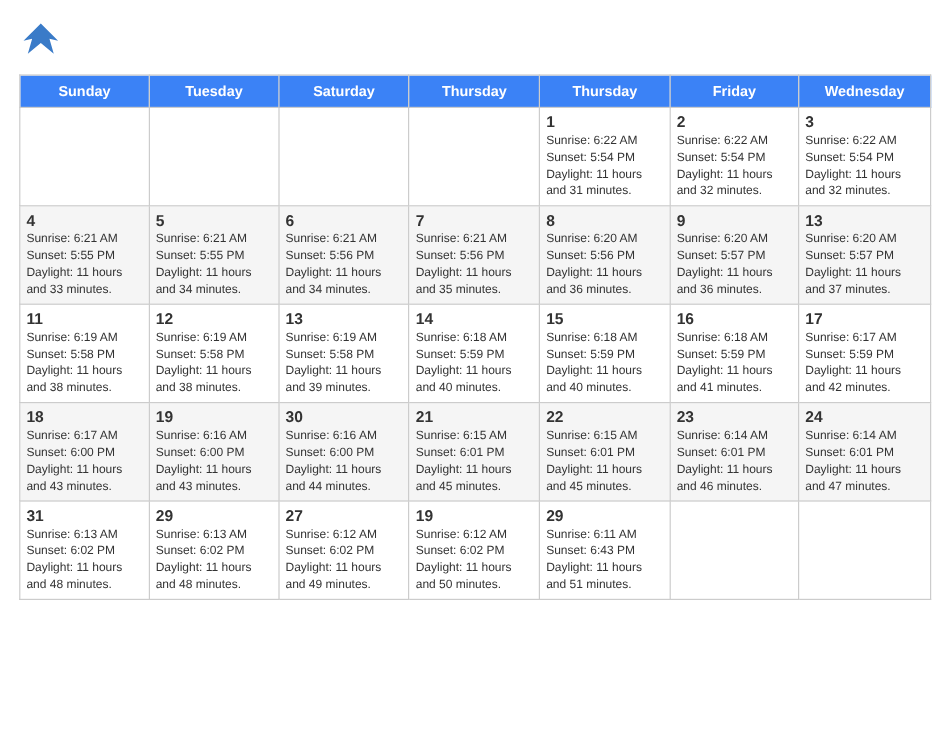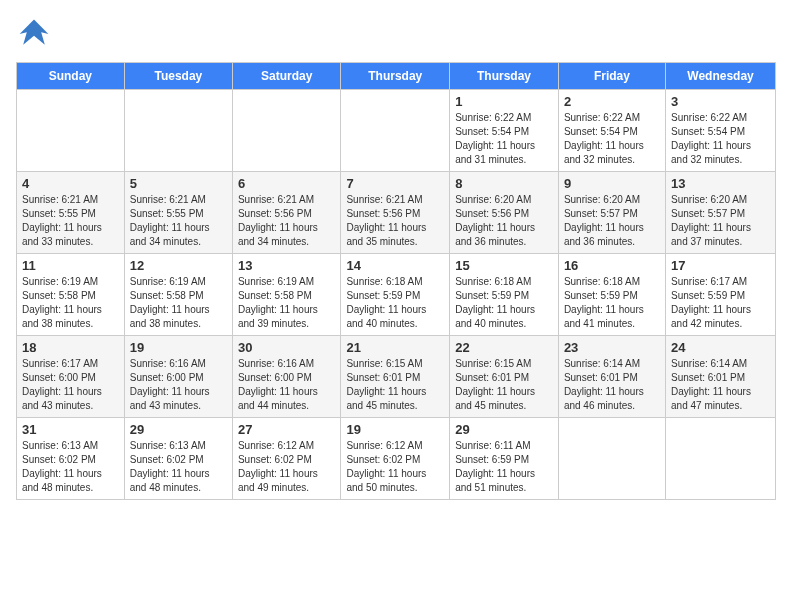--- a/index.html
+++ b/index.html
@@ -323,21 +323,21 @@
         <td>
           <div class="day-num">19</div>
           <div class="cell-content">Sunrise: 6:12 AM
 Sunset: 6:02 PM
 Daylight: 11 hours
 and 50 minutes.</div>
         </td>
         <td>
           <div class="day-num">29</div>
           <div class="cell-content">Sunrise: 6:11 AM
-Sunset: 6:59 PM
+Sunset: 6:43 PM
 Daylight: 11 hours
 and 51 minutes.</div>
         </td>
         <td class="empty-cell"></td>
         <td class="empty-cell"></td>
       </tr>
     </tbody>
 </table>
 
 </body></html>

